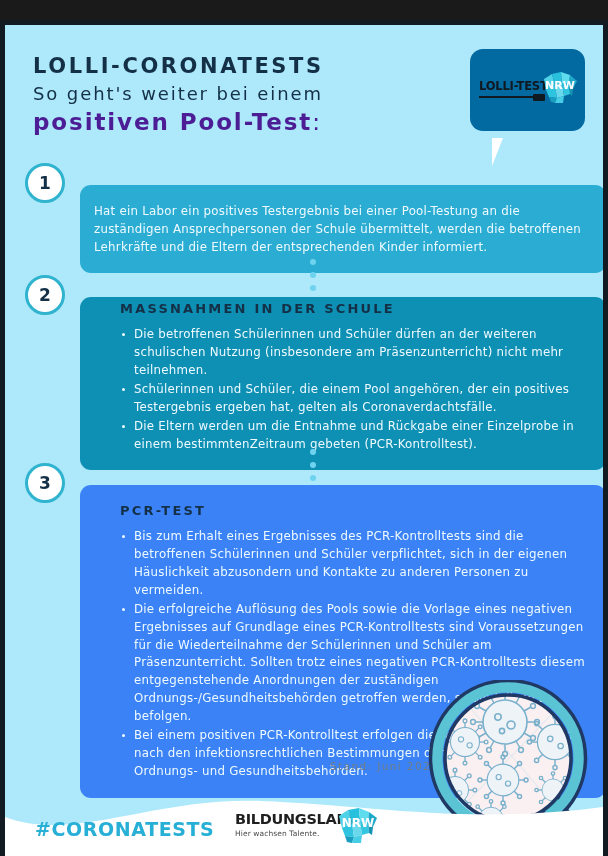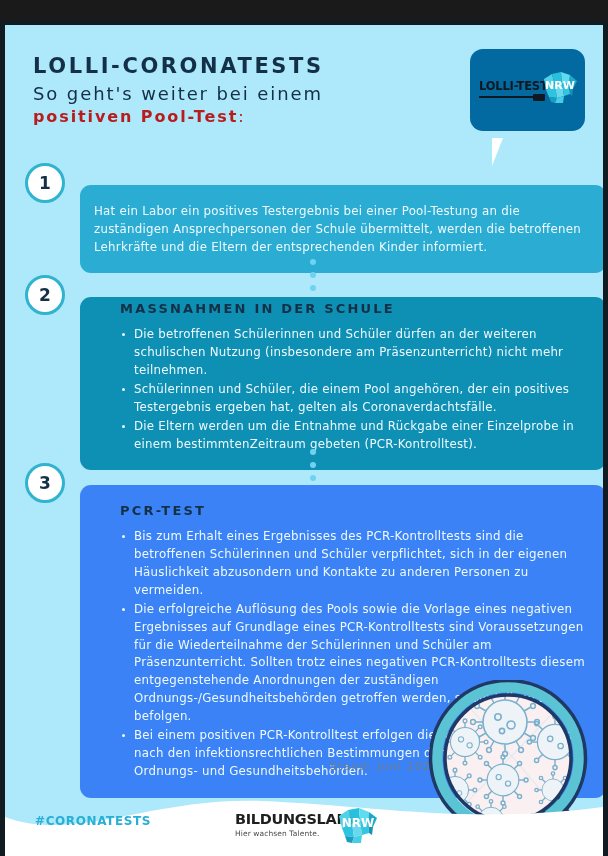--- a/index.html
+++ b/index.html
@@ -8,21 +8,21 @@
     position:relative;width:608px;height:856px;overflow:hidden;
     background:#ADE8FB;
     border:5px solid #121a22;
     font-family:"DejaVu Sans","Liberation Sans",sans-serif;
   }
   
   .header{position:absolute;left:0;top:0;width:100%;height:130px;}
   .title-wrap{position:absolute;left:28px;top:28px;}
   .t1{font-size:21px;font-weight:bold;letter-spacing:2.6px;color:#143046;line-height:1.32;white-space:nowrap;}
   .t2{font-size:18px;font-weight:normal;letter-spacing:1.9px;color:#143046;line-height:1.42;white-space:nowrap;}
-  .t3{font-size:16px;font-weight:bold;letter-spacing:1.9px;color:#b91c1c;line-height:1.42;white-space:nowrap;}
+  .t3{font-size:23px;font-weight:bold;letter-spacing:1.9px;color:#4c1d95;line-height:1.42;white-space:nowrap;}
   .t3 .colon{font-weight:normal;}
 
   
   .bubble{position:absolute;left:465px;top:24px;width:115px;height:82px;background:#0369a1;border-radius:13px;}
   .bubble-tail{position:absolute;left:487px;top:113px;width:0;height:0;
      border-left:11px solid #fff;border-right:0 solid transparent;border-bottom:28px solid transparent;}
   .bubble-inner{position:absolute;left:0;top:0;width:115px;height:82px;}
   .lt-text{position:absolute;left:9px;top:30px;font-size:11.5px;font-weight:bold;color:#101820;letter-spacing:-0.2px;}
   .lt-stick{position:absolute;left:9px;top:47px;width:64px;height:2px;background:#101820;}
   .lt-stick:after{content:"";position:absolute;right:-2px;top:-2.5px;width:12px;height:7px;background:#101820;border-radius:1px;}
@@ -51,21 +51,21 @@
 
   
   .stand{position:absolute;left:325px;top:735px;font-size:10.5px;letter-spacing:1.4px;color:#6f7d85;}
 
   
   .magnifier{position:absolute;left:420px;top:655px;width:200px;height:205px;}
 
   
   .footer{position:absolute;left:0;bottom:0;width:100%;height:90px;}
   .wave{position:absolute;left:0;bottom:0;width:100%;height:90px;}
-  .hashtag{position:absolute;left:30px;bottom:43px;font-size:12px;font-weight:bold;letter-spacing:0.6px;color:#27AFD6;}
+  .hashtag{position:absolute;left:30px;bottom:31px;font-size:19px;font-weight:bold;letter-spacing:0.6px;color:#27AFD6;}
   .bild{position:absolute;left:230px;bottom:22px;width:150px;height:42px;}
   .bild-t1{position:absolute;left:0;top:4px;font-size:14.5px;font-weight:bold;color:#1f1f1f;letter-spacing:-0.3px;}
   .bild-t2{position:absolute;left:0;top:22px;font-size:7.5px;color:#4a4a4a;letter-spacing:0.1px;}
   .bild-nrw{position:absolute;left:102px;top:0;width:42px;height:38px;}
 </style>
 </head>
 <body>
 
 <div class="poster" style="background: rgb(173, 232, 251); margin-top: 20px;">
 

